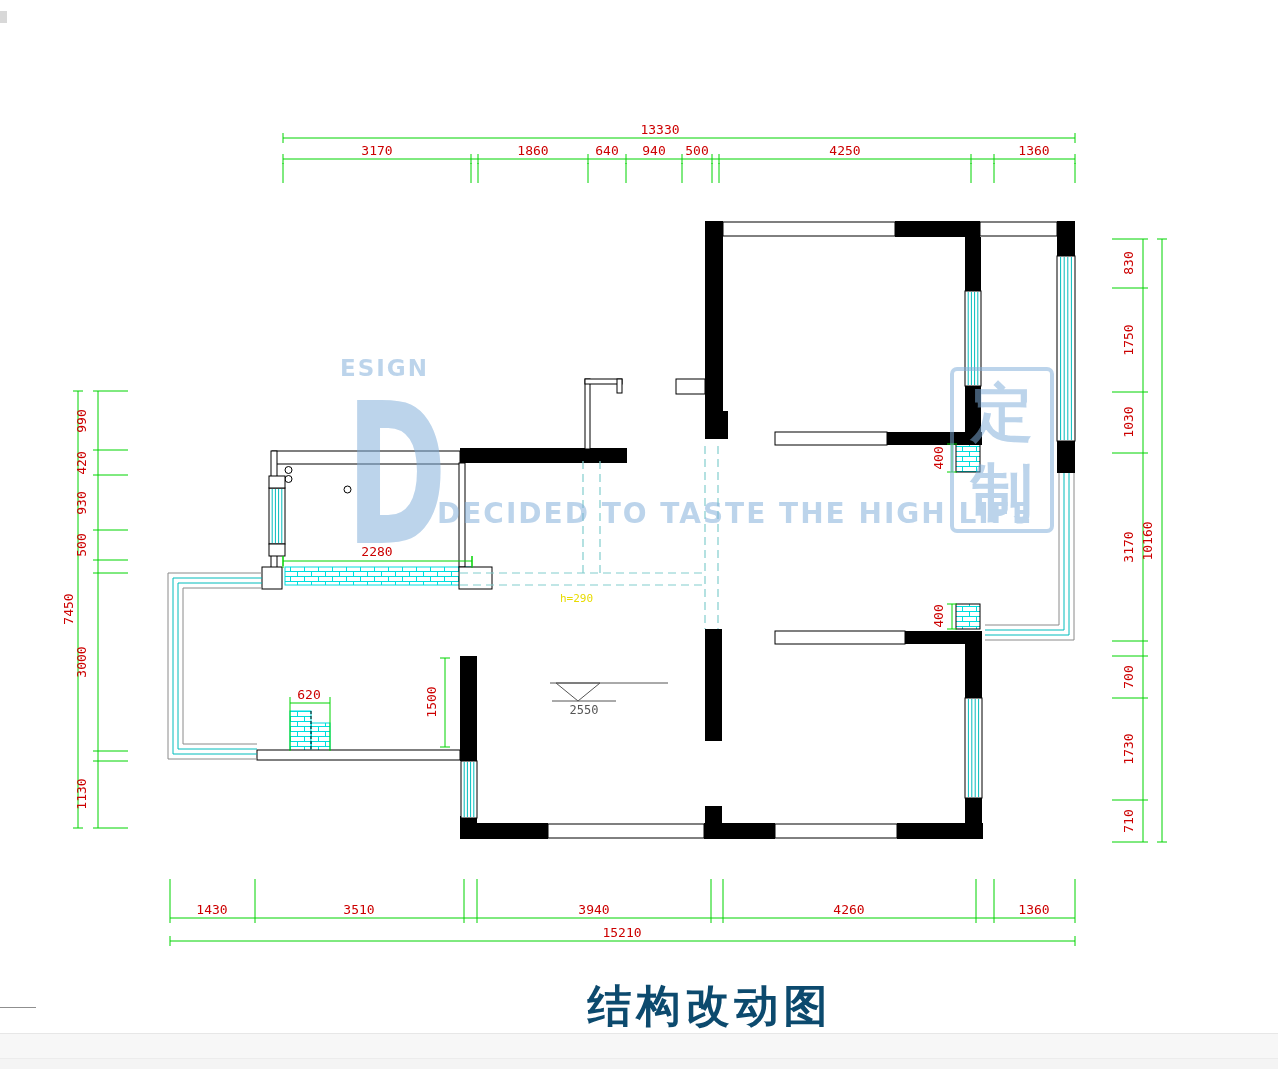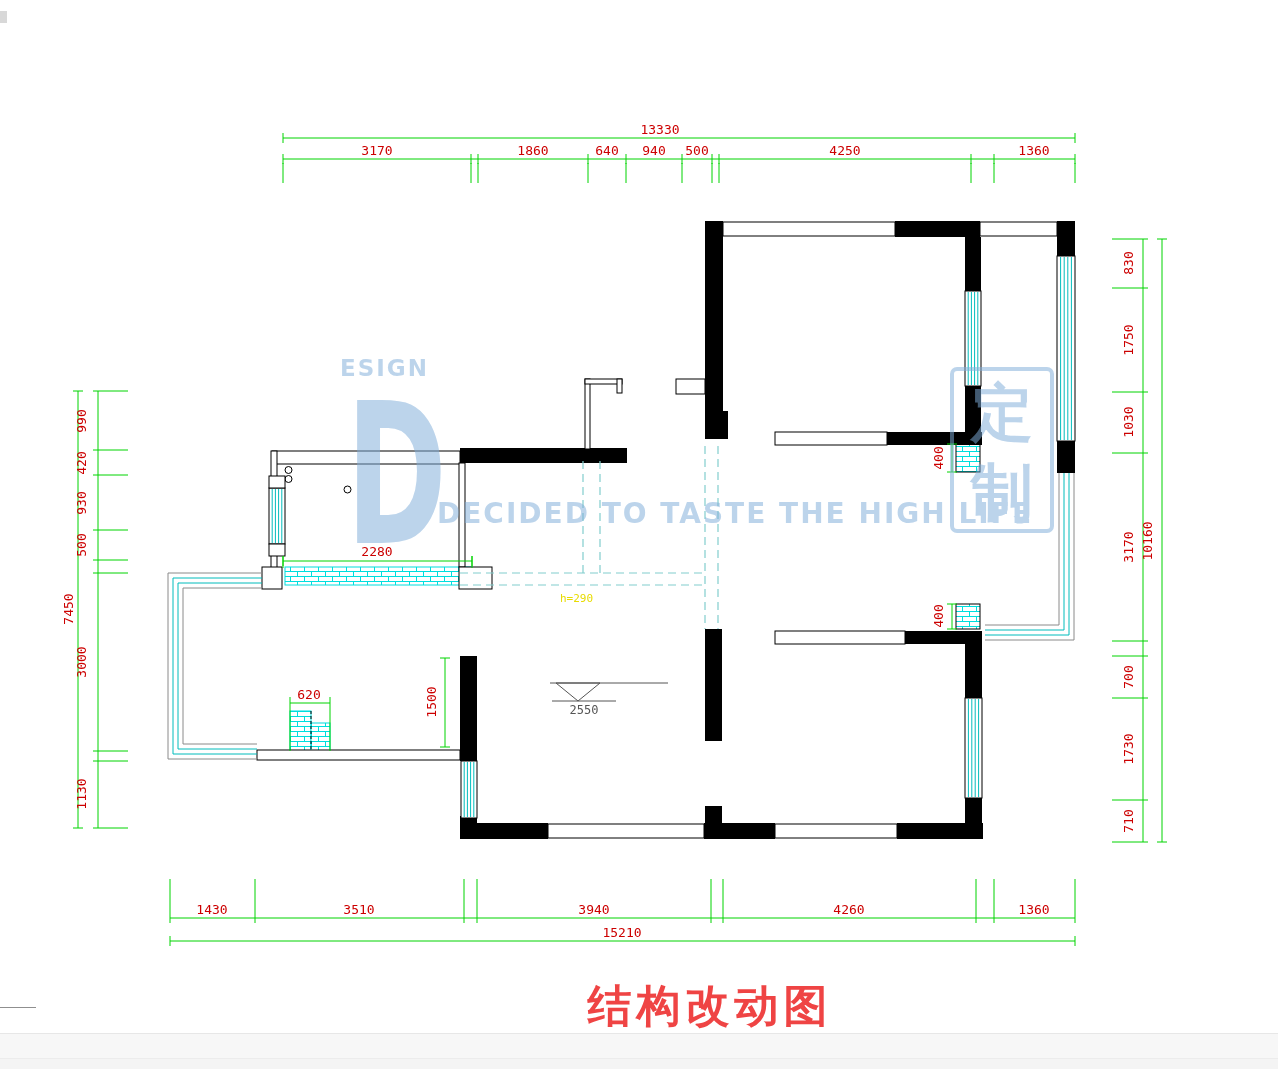--- a/index.html
+++ b/index.html
@@ -299,19 +299,19 @@
   <div class="watermark" style="color: rgb(127, 173, 217);">
     <span class="wm-esign">ESIGN</span>
     <span class="wm-d">D</span>
     <span class="wm-stamp">
         <b>定</b>
         <b>制</b>
       </span>
     <span class="wm-slogan">DECIDED TO TASTE THE HIGH LIFE</span>
   </div>
 
-  <div class="title" style="color: #ef4444;">结构改动图</div>
+  <div class="title" style="color: #0c4a6e;">结构改动图</div>
 
   <div class="corner-mark"></div>
   <div class="left-line"></div>
   <div class="strip-a"></div>
   <div class="strip-b"></div>
 </div>
 
 </body></html>

